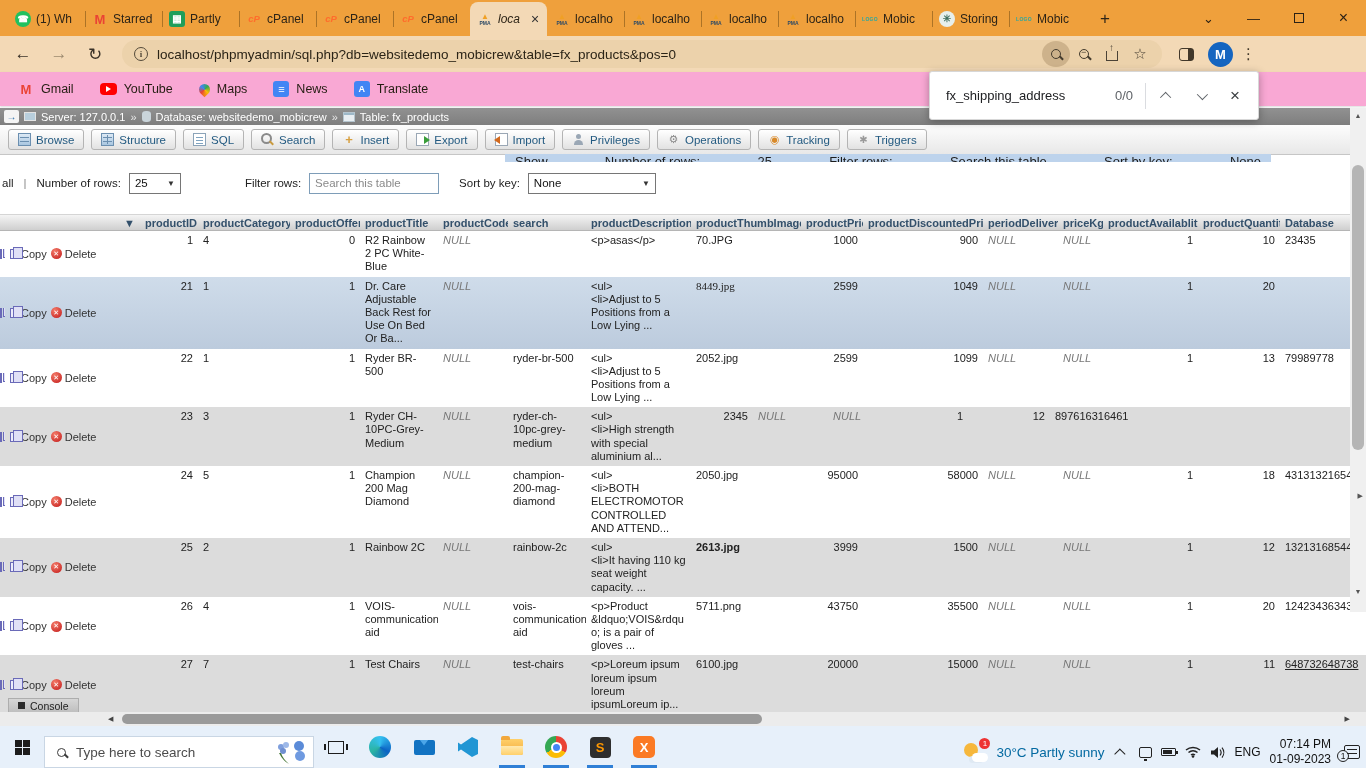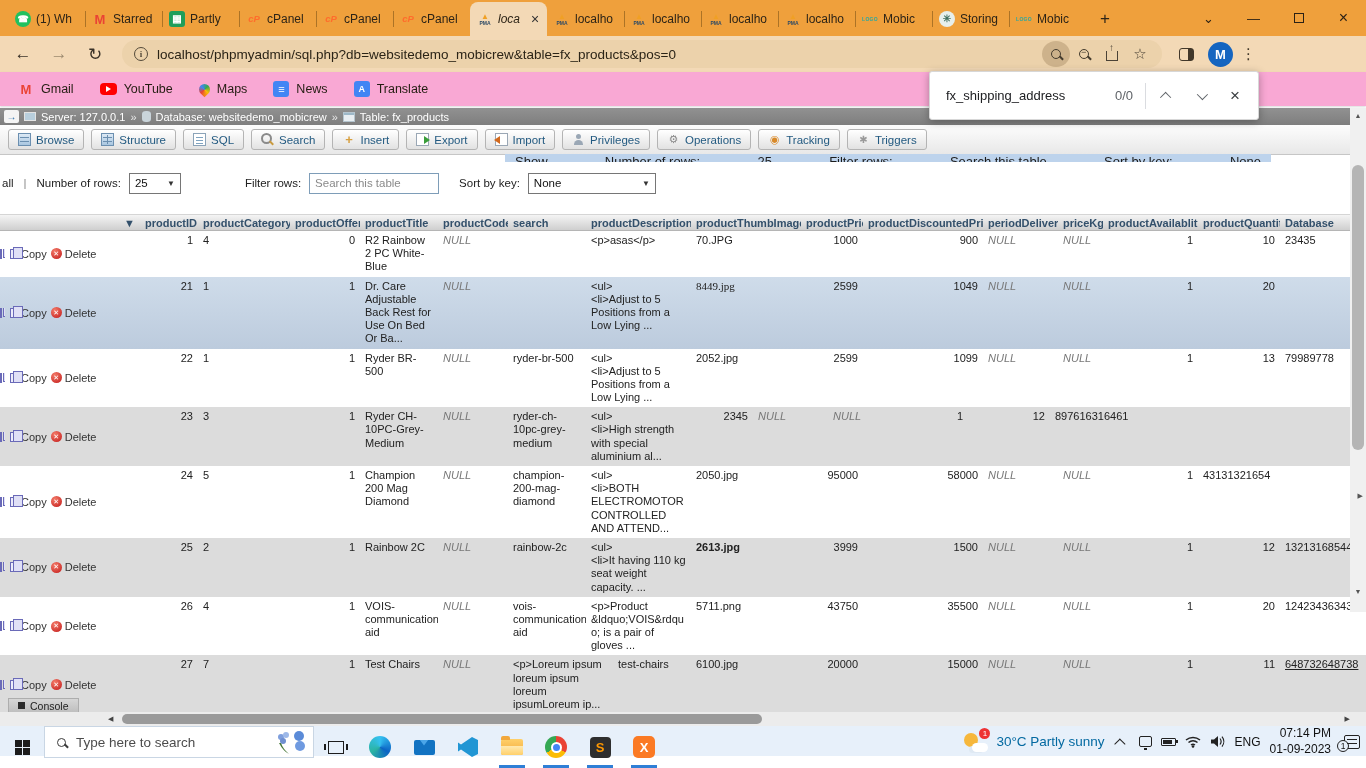--- a/index.html
+++ b/index.html
@@ -146,21 +146,21 @@
   #vscroll{position:absolute;top:108px;right:0;width:16px;height:504px;background:#f0f0f0;z-index:40;}
   .sb-arr{position:absolute;left:0;width:16px;height:14px;display:flex;align-items:center;justify-content:center;font-size:7px;color:#555;}
   #vthumb{position:absolute;left:2px;top:57px;width:12px;height:285px;background:#b5b5b5;border-radius:6px;}
   #inner-right-arr{position:absolute;top:492px;right:3px;font-size:7px;color:#555;z-index:41;}
   #hscroll{position:absolute;top:712px;left:0;width:1366px;height:14px;background:#ececec;z-index:40;}
   #hthumb{position:absolute;left:122px;top:2px;width:640px;height:10px;background:#9a9a9a;border-radius:5px;}
   #h-left{position:absolute;left:108px;top:3px;font-size:7px;color:#444;}
   #h-right{position:absolute;right:16px;top:3px;font-size:7px;color:#444;}
 
   
-  #taskbar{position:absolute;top:726px;left:0;width:1366px;height:30px;background:#e7f0fa;display:flex;align-items:flex-start;}
+  #taskbar{position:absolute;top:726px;left:0;width:1366px;height:42px;background:#e7f0fa;display:flex;align-items:flex-end;}
   .tb-start{width:44px;height:42px;display:flex;align-items:center;justify-content:center;}
   .winlogo{width:15px;height:15px;display:grid;grid-template-columns:7px 7px;grid-template-rows:7px 7px;gap:1px;}
   .winlogo span{background:#1c1c1c;}
   #tb-search{width:270px;height:32px;background:#fff;border:1px solid #c9d6e4;display:flex;align-items:center;padding:0 6px 0 12px;gap:10px;}
   .mag-dark{width:9px;height:9px;border:1.6px solid #3c3c3c;border-radius:50%;position:relative;flex:none;}
   .mag-dark::after{content:"";position:absolute;width:5px;height:1.6px;background:#3c3c3c;transform:rotate(45deg);right:-4px;bottom:-1px;}
   #tb-search-text{font-size:13.5px;color:#4c4c4c;flex:1;}
   .tb-ico{width:44px;height:42px;display:flex;align-items:center;justify-content:center;position:relative;}
   .tb-ico.active::after{content:"";position:absolute;bottom:0;left:9px;right:9px;height:3px;background:#2f7fd6;}
   .taskview{width:16px;height:13px;border:1.5px solid #1c1c1c;position:relative;}
@@ -579,20 +579,21 @@
           <div class="cell" style="width: 70px;"><span class="nullv">NULL</span></div>
           <div class="cell" style="width: 78px;">champion-200-mag-diamond</div>
           <div class="cell pre" style="width: 105px;">&lt;ul&gt;
 &lt;li&gt;BOTH ELECTROMOTOR CONTROLLED AND ATTEND...</div>
           <div class="cell" style="width: 110px;">2050.jpg</div>
           <div class="cell num" style="width: 62px;">95000</div>
           <div class="cell num" style="width: 120px;">58000</div>
           <div class="cell" style="width: 75px;"><span class="nullv">NULL</span></div>
           <div class="cell" style="width: 45px;"><span class="nullv">NULL</span></div>
           <div class="cell num" style="width: 95px;">1</div>
+          <div class="cell num" style="width: 82px;">18</div>
           <div class="cell" style="width: 86px;">43131321654</div>
         </div>
         <div class="trow even">
           <div class="actions-cell" style="width: 140px;">
             <span class="clip-frag"><span class="ic-copy"></span></span>
             <span class="alink">
               <span class="ic-copy"></span>
               <span>Copy</span>
             </span>
             <span class="alink">
@@ -655,22 +656,22 @@
             <span class="alink">
               <span class="ic-del"></span>
               <span>Delete</span>
             </span>
           </div>
           <div class="cell num" style="width: 58px;">27</div>
           <div class="cell" style="width: 92px;">7</div>
           <div class="cell num" style="width: 70px;">1</div>
           <div class="cell" style="width: 78px;">Test Chairs</div>
           <div class="cell" style="width: 70px;"><span class="nullv">NULL</span></div>
+          <div class="cell" style="width: 78px;">test-chairs</div>
           <div class="cell pre" style="width: 105px;">&lt;p&gt;Loreum ipsum loreum ipsum loreum ipsumLoreum ip...</div>
-          <div class="cell" style="width: 78px;">test-chairs</div>
           <div class="cell" style="width: 110px;">6100.jpg</div>
           <div class="cell num" style="width: 62px;">20000</div>
           <div class="cell num" style="width: 120px;">15000</div>
           <div class="cell" style="width: 75px;"><span class="nullv">NULL</span></div>
           <div class="cell" style="width: 45px;"><span class="nullv">NULL</span></div>
           <div class="cell num" style="width: 95px;">1</div>
           <div class="cell num" style="width: 82px;">11</div>
           <div class="cell" style="width: 86px; text-decoration: underline;">648732648738</div>
         </div>
       </div>

